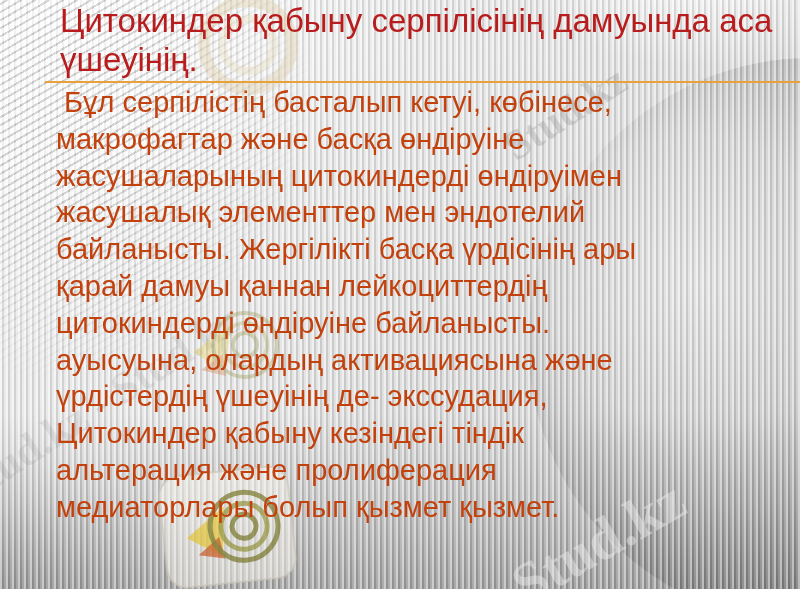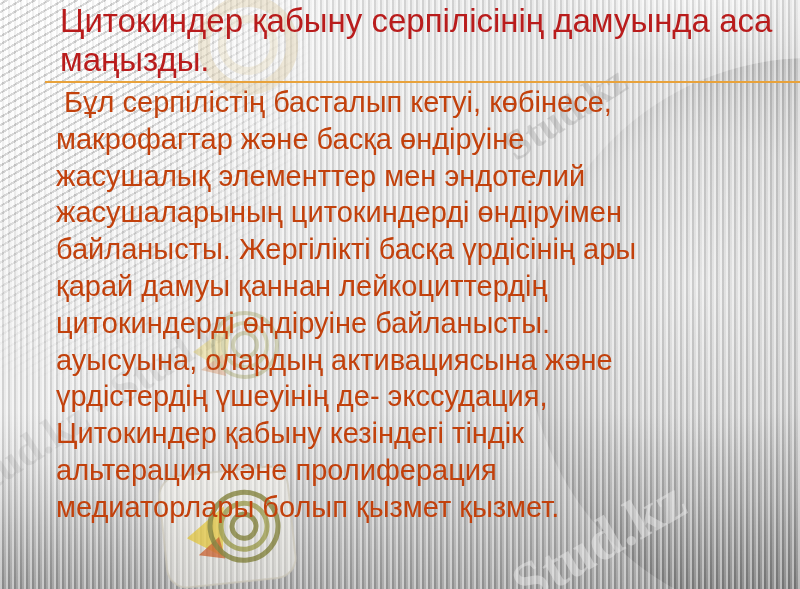--- a/index.html
+++ b/index.html
@@ -104,30 +104,30 @@
     <rect x="3" y="3" width="129" height="112" rx="20" fill="rgba(252,250,242,0.55)" stroke="rgba(205,200,185,0.8)" stroke-width="2"></rect>
     <path d="M26,66 L66,38 L60,88 Z" fill="#e5c93e" opacity="0.85"></path>
     <path d="M36,84 L58,68 L62,90 Z" fill="#cc5a22" opacity="0.8"></path>
     <circle cx="84" cy="60" r="34" fill="none" stroke="#7f7f33" stroke-width="5" opacity="0.85"></circle>
     <circle cx="84" cy="60" r="23" fill="none" stroke="#9a9a45" stroke-width="5" opacity="0.85"></circle>
     <circle cx="84" cy="60" r="12" fill="none" stroke="#7f7f33" stroke-width="5" opacity="0.85"></circle>
   </svg>
 
   <div class="slide-title">
     <div class="title-line">Цитокиндер қабыну серпілісінің дамуында аса</div>
-    <div class="title-line">маңызды.</div>
+    <div class="title-line">үшеуінің.</div>
   </div>
 
   <div class="title-divider"></div>
 
   <div class="slide-body">
     <div class="body-line"> Бұл серпілістің басталып кетуі, көбінесе,</div>
     <div class="body-line">макрофагтар және басқа өндіруіне</div>
+    <div class="body-line">жасушаларының цитокиндерді өндіруімен</div>
     <div class="body-line">жасушалық элементтер мен эндотелий</div>
-    <div class="body-line">жасушаларының цитокиндерді өндіруімен</div>
     <div class="body-line">байланысты. Жергілікті басқа үрдісінің ары</div>
     <div class="body-line">қарай дамуы қаннан лейкоциттердің</div>
     <div class="body-line">цитокиндерді өндіруіне байланысты.</div>
     <div class="body-line">ауысуына, олардың активациясына және</div>
     <div class="body-line">үрдістердің үшеуінің де- экссудация,</div>
     <div class="body-line">Цитокиндер қабыну кезіндегі тіндік</div>
     <div class="body-line">альтерация және пролиферация</div>
     <div class="body-line">медиаторлары болып қызмет қызмет.</div>
   </div>
 

